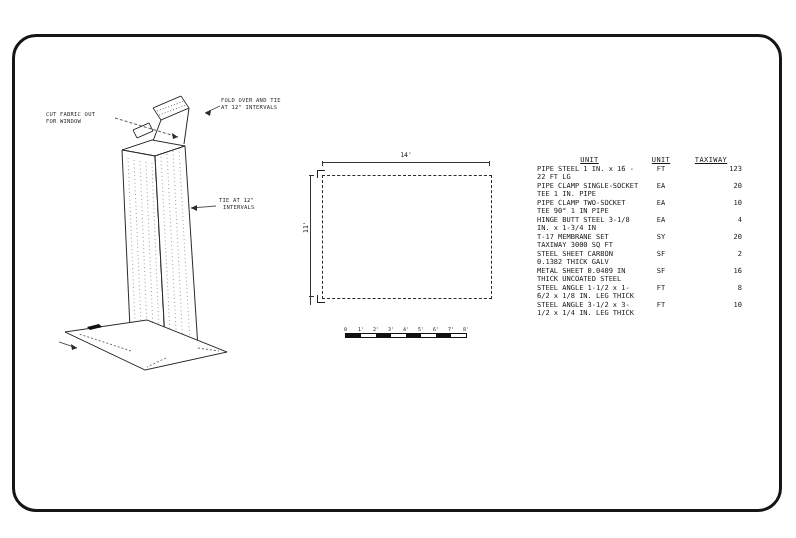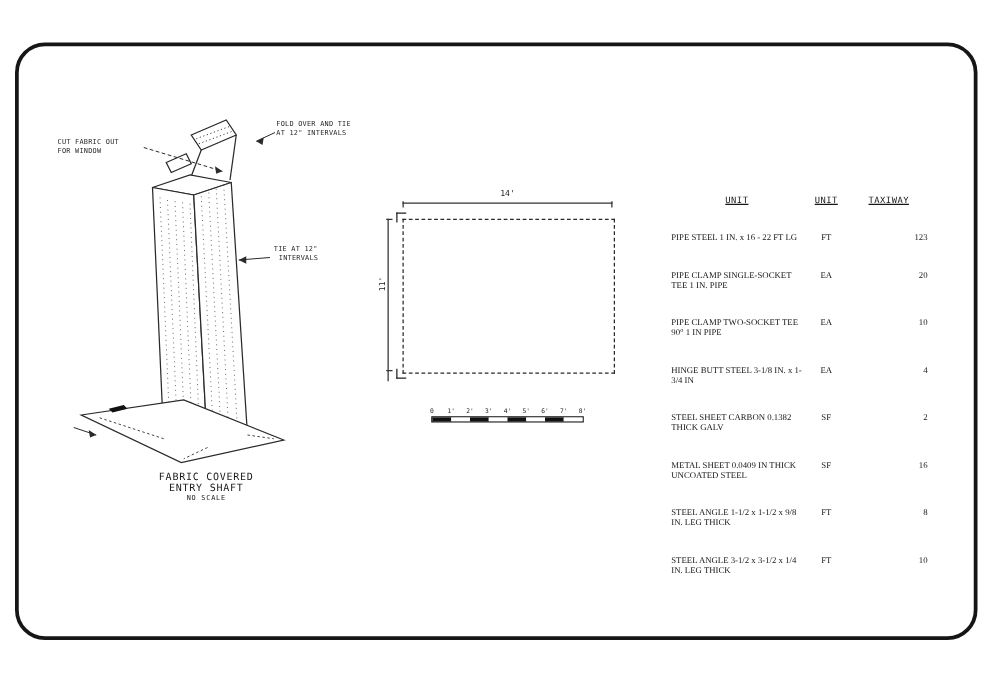--- a/index.html
+++ b/index.html
@@ -38,21 +38,21 @@
   .seg{flex:1 0 auto;width:15px;height:3px;}
   .seg.b{background:#111;} .seg.w{background:#fff;}
 
   
   .tbl{position:absolute;left:537px;top:156px;width:215px;font-size:7px;line-height:8px;color:#161616;}
   .thead{display:flex;}
   .th{text-decoration:underline;letter-spacing:.4px;}
   .th-item{width:105px;text-align:center;}
   .th-unit{width:38px;text-align:center;}
   .th-qty{width:62px;text-align:center;}
-  .row{display:flex;margin-top:22px;font-family:Liberation Serif, serif;}
+  .row{display:flex;margin-top:1px;}
   .c-item{width:105px;}
   .c-unit{width:38px;text-align:center;}
   .c-qty{width:62px;text-align:right;}
 </style>
 </head>
 <body>
 
 <div class="page">
 
 
@@ -108,25 +108,20 @@
   </div>
   <div class="co" style="left:221px;top:97px;">
     <div>FOLD OVER AND TIE</div>
     <div>AT 12" INTERVALS</div>
   </div>
   <div class="co" style="left:219px;top:197px;">
     <div>TIE AT 12"</div>
     <div style="padding-left:4px;">INTERVALS</div>
   </div>
 
-  <div class="shaft-caption">
-    <div class="l1">FABRIC COVERED</div>
-    <div class="l2">ENTRY SHAFT</div>
-    <div class="l3">NO SCALE</div>
-  </div>
 
   <div class="detail">
     <div class="dimh-label">14'</div>
     <div class="dimh">
       <span class="tick" style="left:0;"></span>
       <span class="tick" style="left:167px;"></span>
     </div>
     <div class="dimv">
       <span class="tick" style="top:0;"></span>
       <span class="tick" style="top:121px;"></span>
@@ -178,31 +173,36 @@
       <div class="c-item">PIPE CLAMP TWO-SOCKET TEE 90° 1 IN PIPE</div>
       <div class="c-unit">EA</div>
       <div class="c-qty">10</div>
     </div>
     <div class="row">
       <div class="c-item">HINGE BUTT STEEL 3-1/8 IN. x 1-3/4 IN</div>
       <div class="c-unit">EA</div>
       <div class="c-qty">4</div>
     </div>
     <div class="row">
+      <div class="c-item">T-17 MEMBRANE SET TAXIWAY 3000 SQ FT</div>
+      <div class="c-unit">SY</div>
+      <div class="c-qty">20</div>
+    </div>
+    <div class="row">
       <div class="c-item">STEEL SHEET CARBON 0.1382 THICK GALV</div>
       <div class="c-unit">SF</div>
       <div class="c-qty">2</div>
     </div>
     <div class="row">
       <div class="c-item">METAL SHEET 0.0409 IN THICK UNCOATED STEEL</div>
       <div class="c-unit">SF</div>
       <div class="c-qty">16</div>
     </div>
     <div class="row">
-      <div class="c-item">STEEL ANGLE 1-1/2 x 1-1/2 x 9/8 IN. LEG THICK</div>
+      <div class="c-item">STEEL ANGLE 1-1/2 x 1-6/2 x 1/8 IN. LEG THICK</div>
       <div class="c-unit">FT</div>
       <div class="c-qty">8</div>
     </div>
     <div class="row">
       <div class="c-item">STEEL ANGLE 3-1/2 x 3-1/2 x 1/4 IN. LEG THICK</div>
       <div class="c-unit">FT</div>
       <div class="c-qty">10</div>
     </div>
   </div>
 

